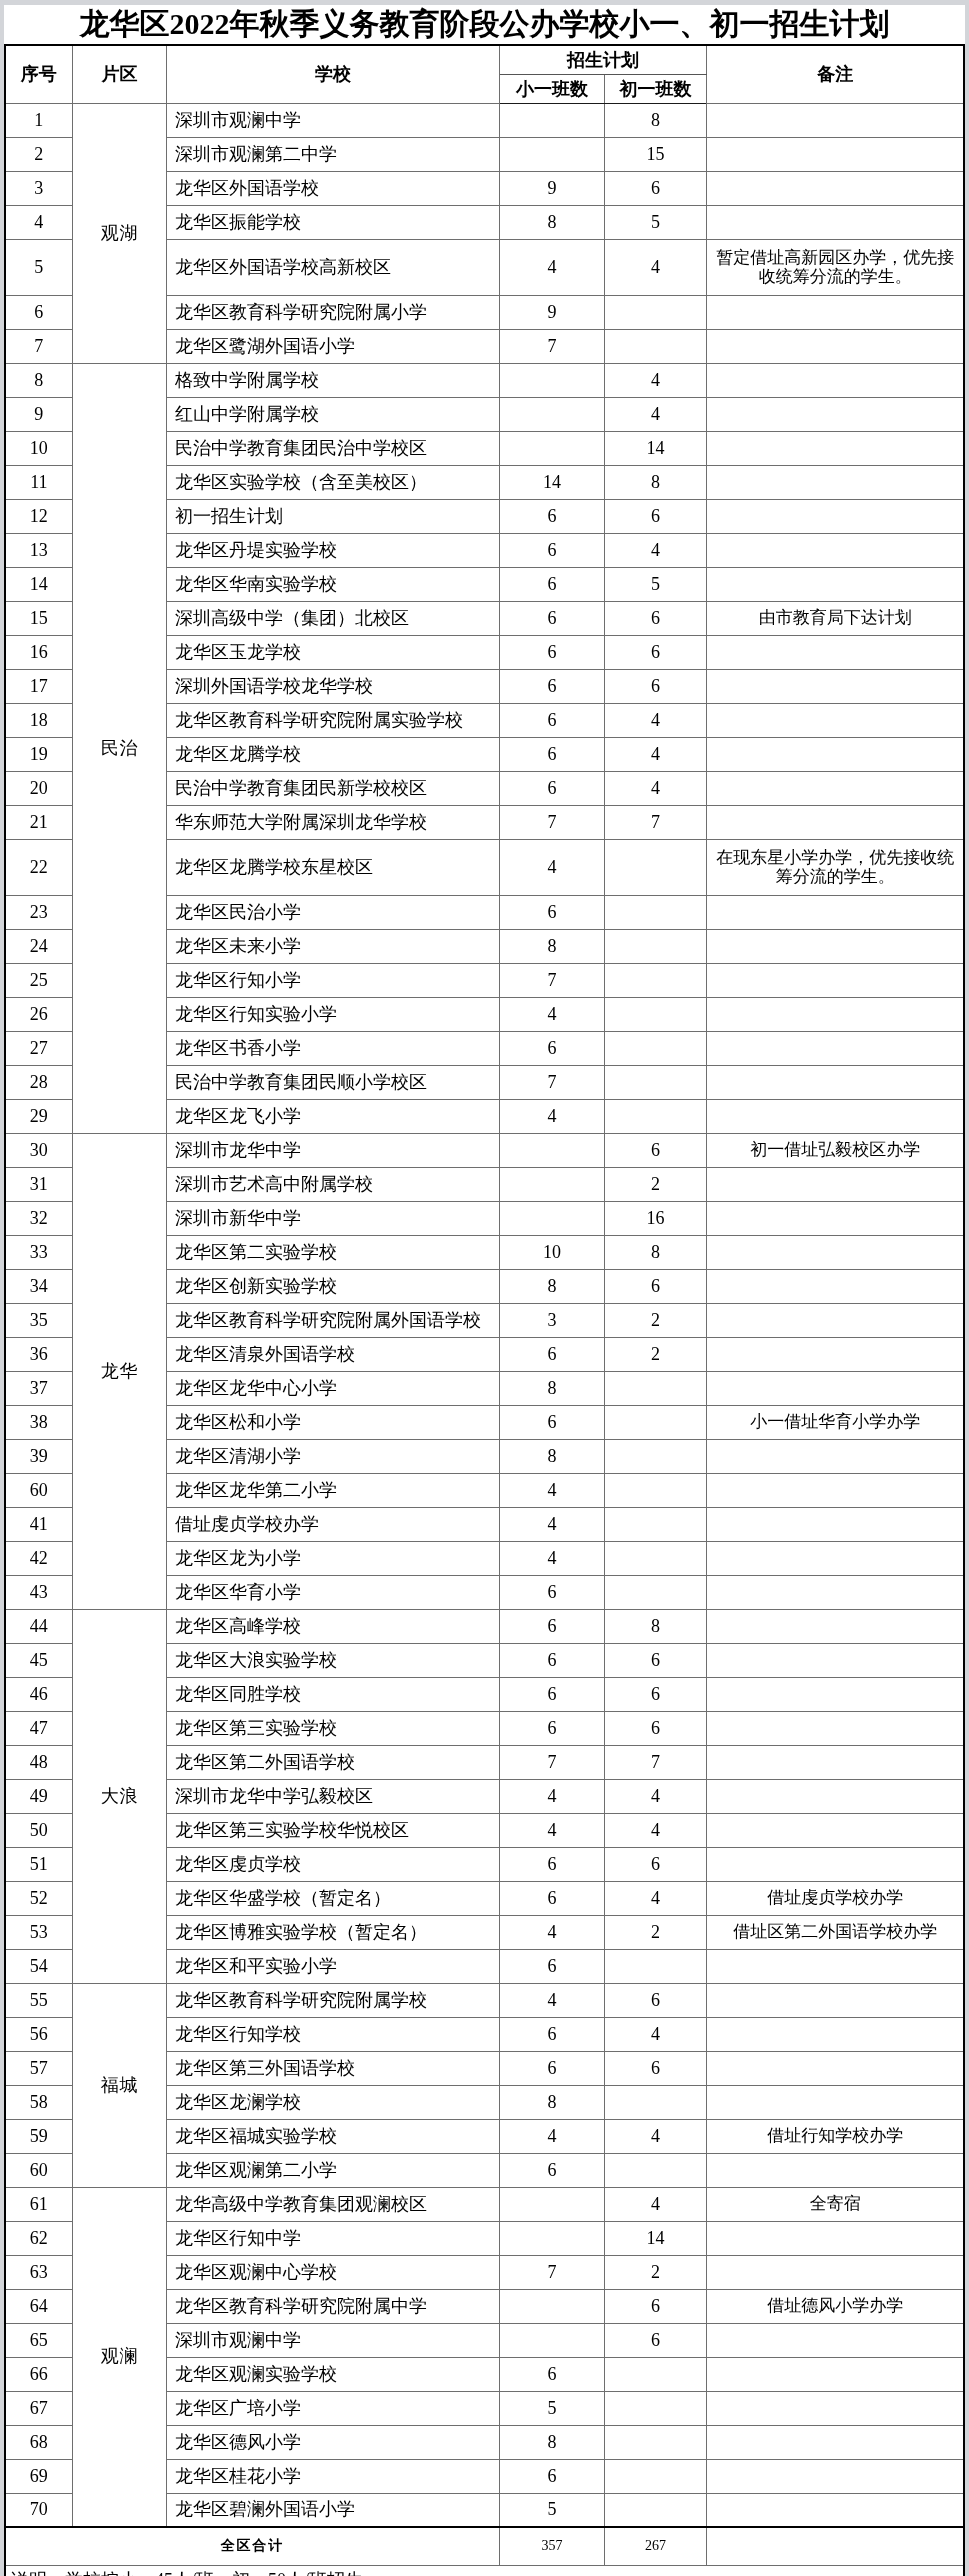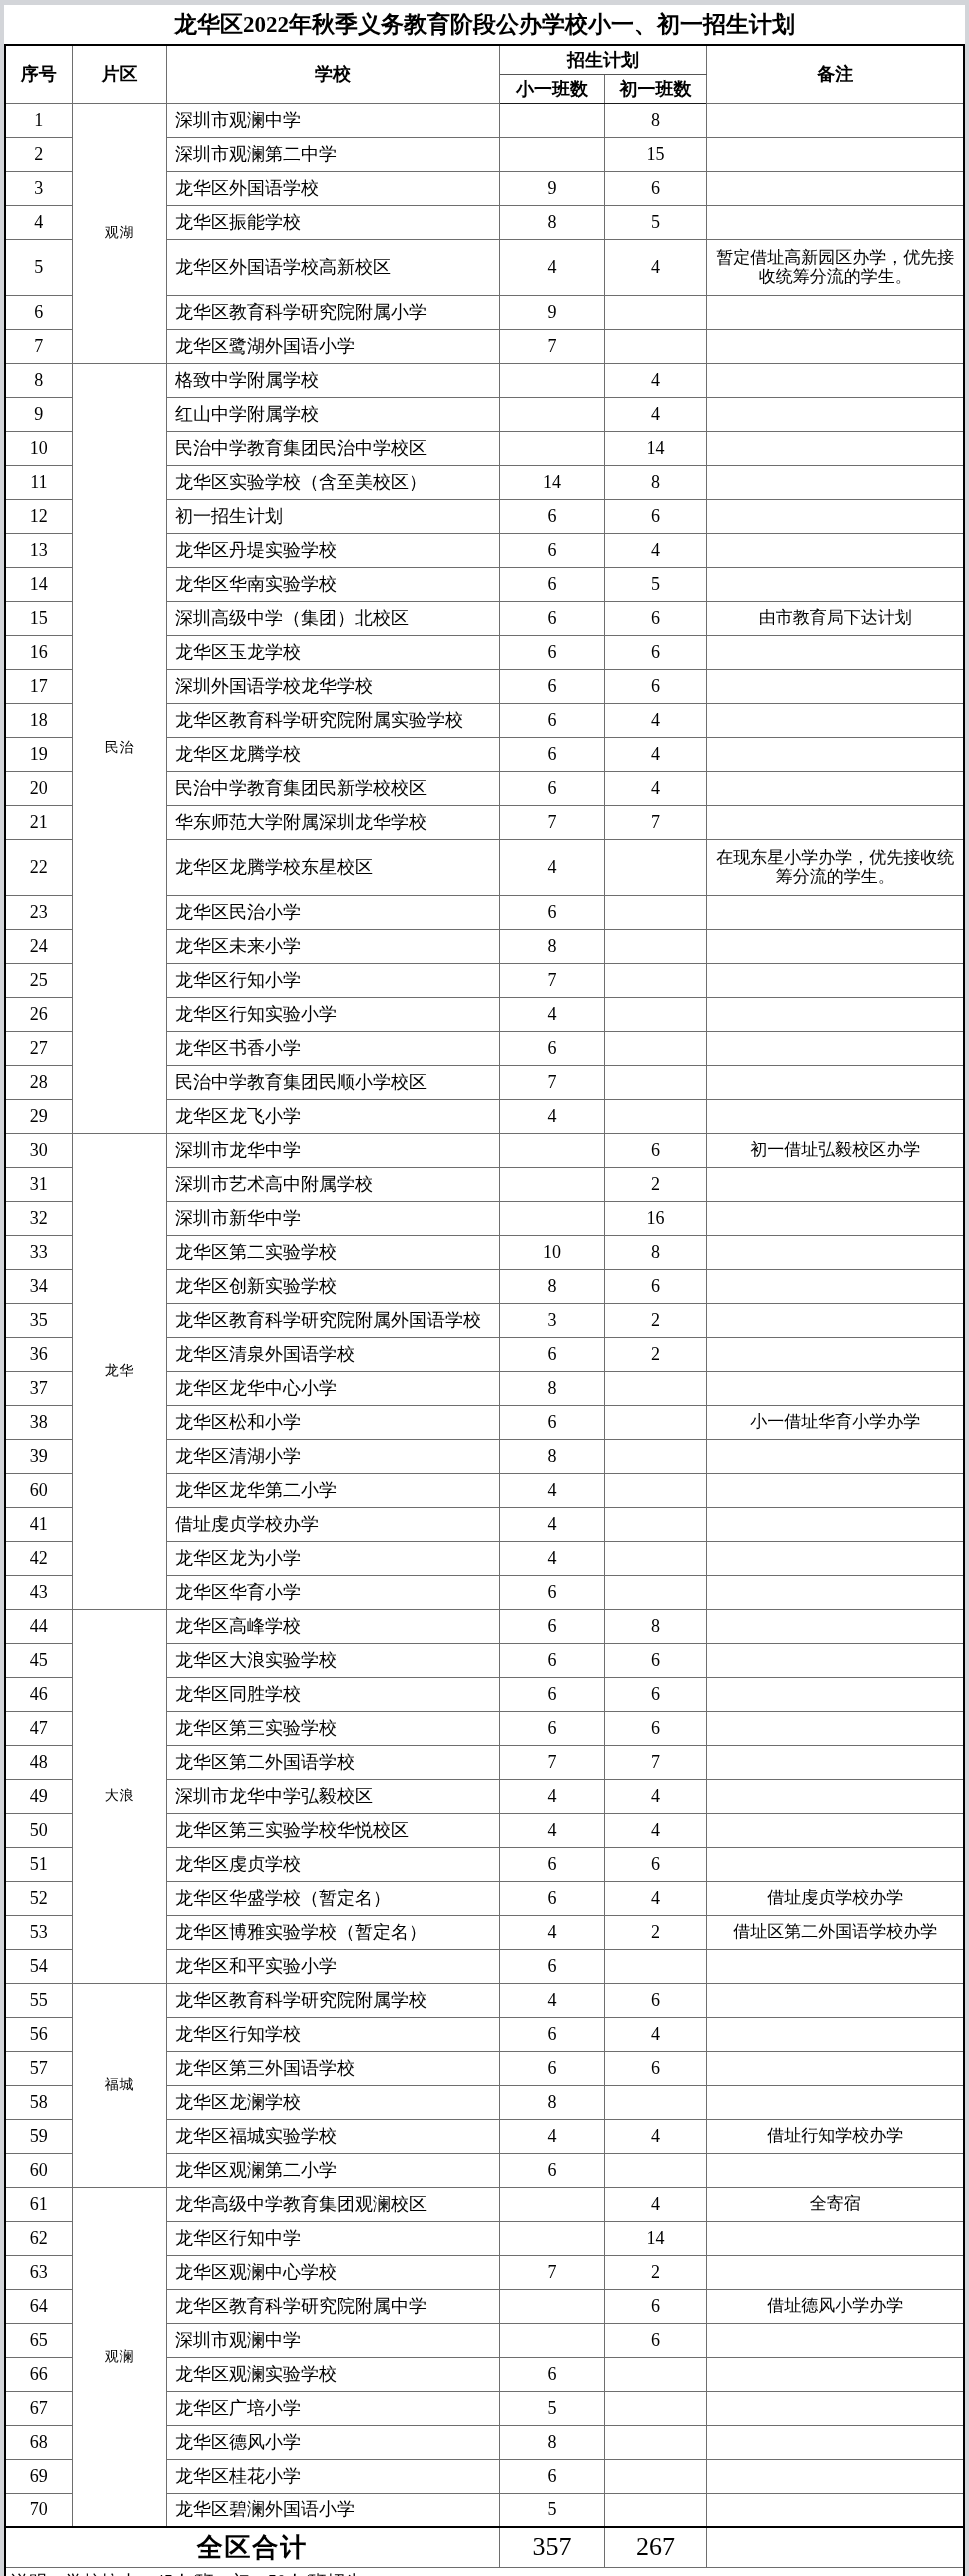--- a/index.html
+++ b/index.html
@@ -1,33 +1,33 @@
 <!DOCTYPE html>
 <html style="font-size:14.4px"><head>
 <meta charset="utf-8">
 <style>
   html,body{margin:0;padding:0;}
   body{background:#d3d5d9;width:969px;font-family:"Liberation Serif","DejaVu Serif",serif;color:#000;}
   .page{width:969px;min-height:2576px;box-sizing:border-box;padding:5.4px 3.6px 0 3.6px;}
   .sheet{background:#fff;}
   .doc-title{height:39px;display:flex;align-items:center;justify-content:center;
-             font-weight:bold;font-size:23px;white-space:nowrap;background:#fff;}
+             font-weight:bold;font-size:30px;white-space:nowrap;background:#fff;}
   table{width:100%;border-collapse:collapse;table-layout:fixed;border:2.7px solid #000;}
   th,td{border:0.9px solid #6e6e6e;text-align:center;padding:1.8px 3.6px;box-sizing:border-box;
         overflow:hidden;}
   thead th{font-weight:bold;font-size:18px;height:27px;}
   thead tr:last-child th{border-bottom:1.8px solid #1a1a1a;}
   thead th.plan-group{border-bottom:1.8px solid #555;}
   tbody td{font-size:18px;height:34px;line-height:1.15;}
   tr.tall td{height:56px;}
   td.school{text-align:left;padding-left:8px;}
   td.remark{font-size:17px;padding:1.8px 7.2px;}
-  td.district{font-size:14px;letter-spacing:0.9px;}
+  td.district{font-size:18px;letter-spacing:0.9px;}
   tr.group-start td{border-top:1.8px solid #3c3c3c;}
-  .total-row td{border-top:2.7px solid #000;font-size:26px;height:38px;margin-left:26px;}
+  .total-row td{border-top:2.7px solid #000;font-size:14px;height:38px;margin-left:26px;}
   .total-row .total-label{font-weight:bold;letter-spacing:1.8px;}
   .note-row td{border-top:1.8px solid #000;text-align:left;font-size:18px;height:27px;
                padding:2.7px 1.8px 2.7px 5.4px;}
 </style>
 </head>
 <body>
 
 <div class="page">
   <div class="sheet">
     <div class="doc-title">龙华区2022年秋季义务教育阶段公办学校小一、初一招生计划</div>

